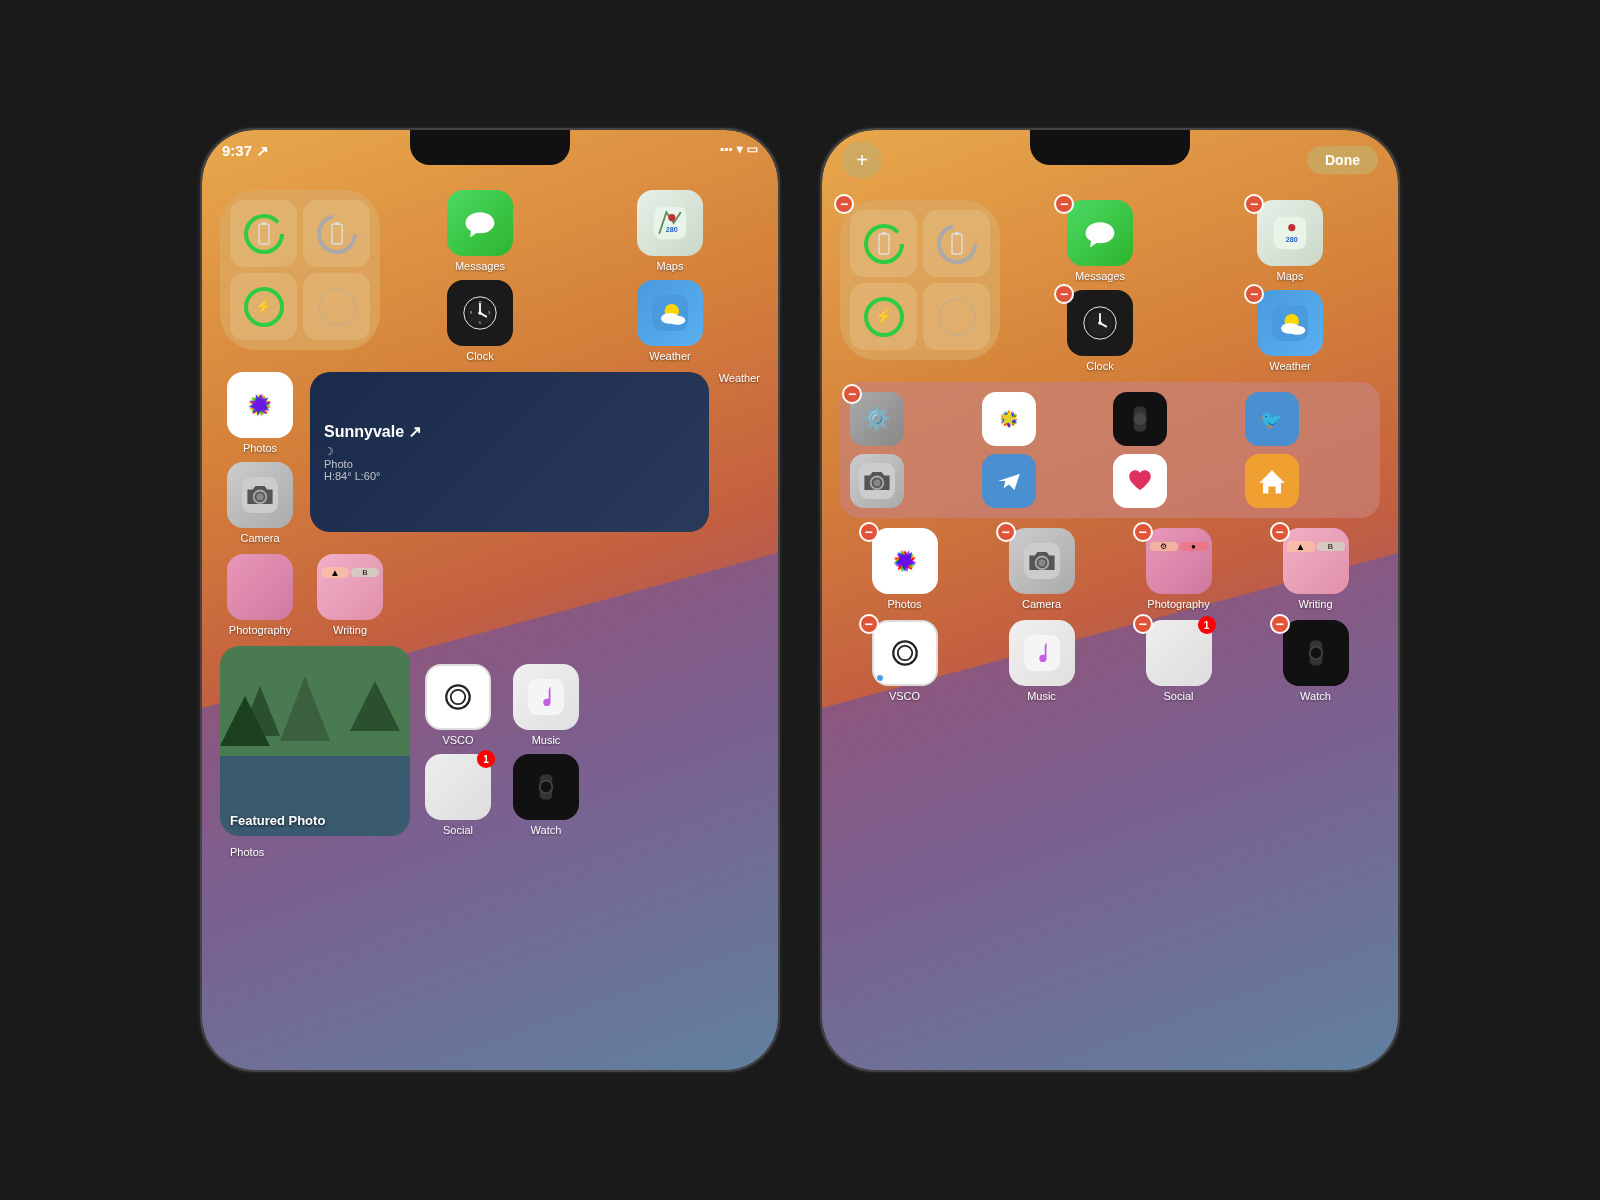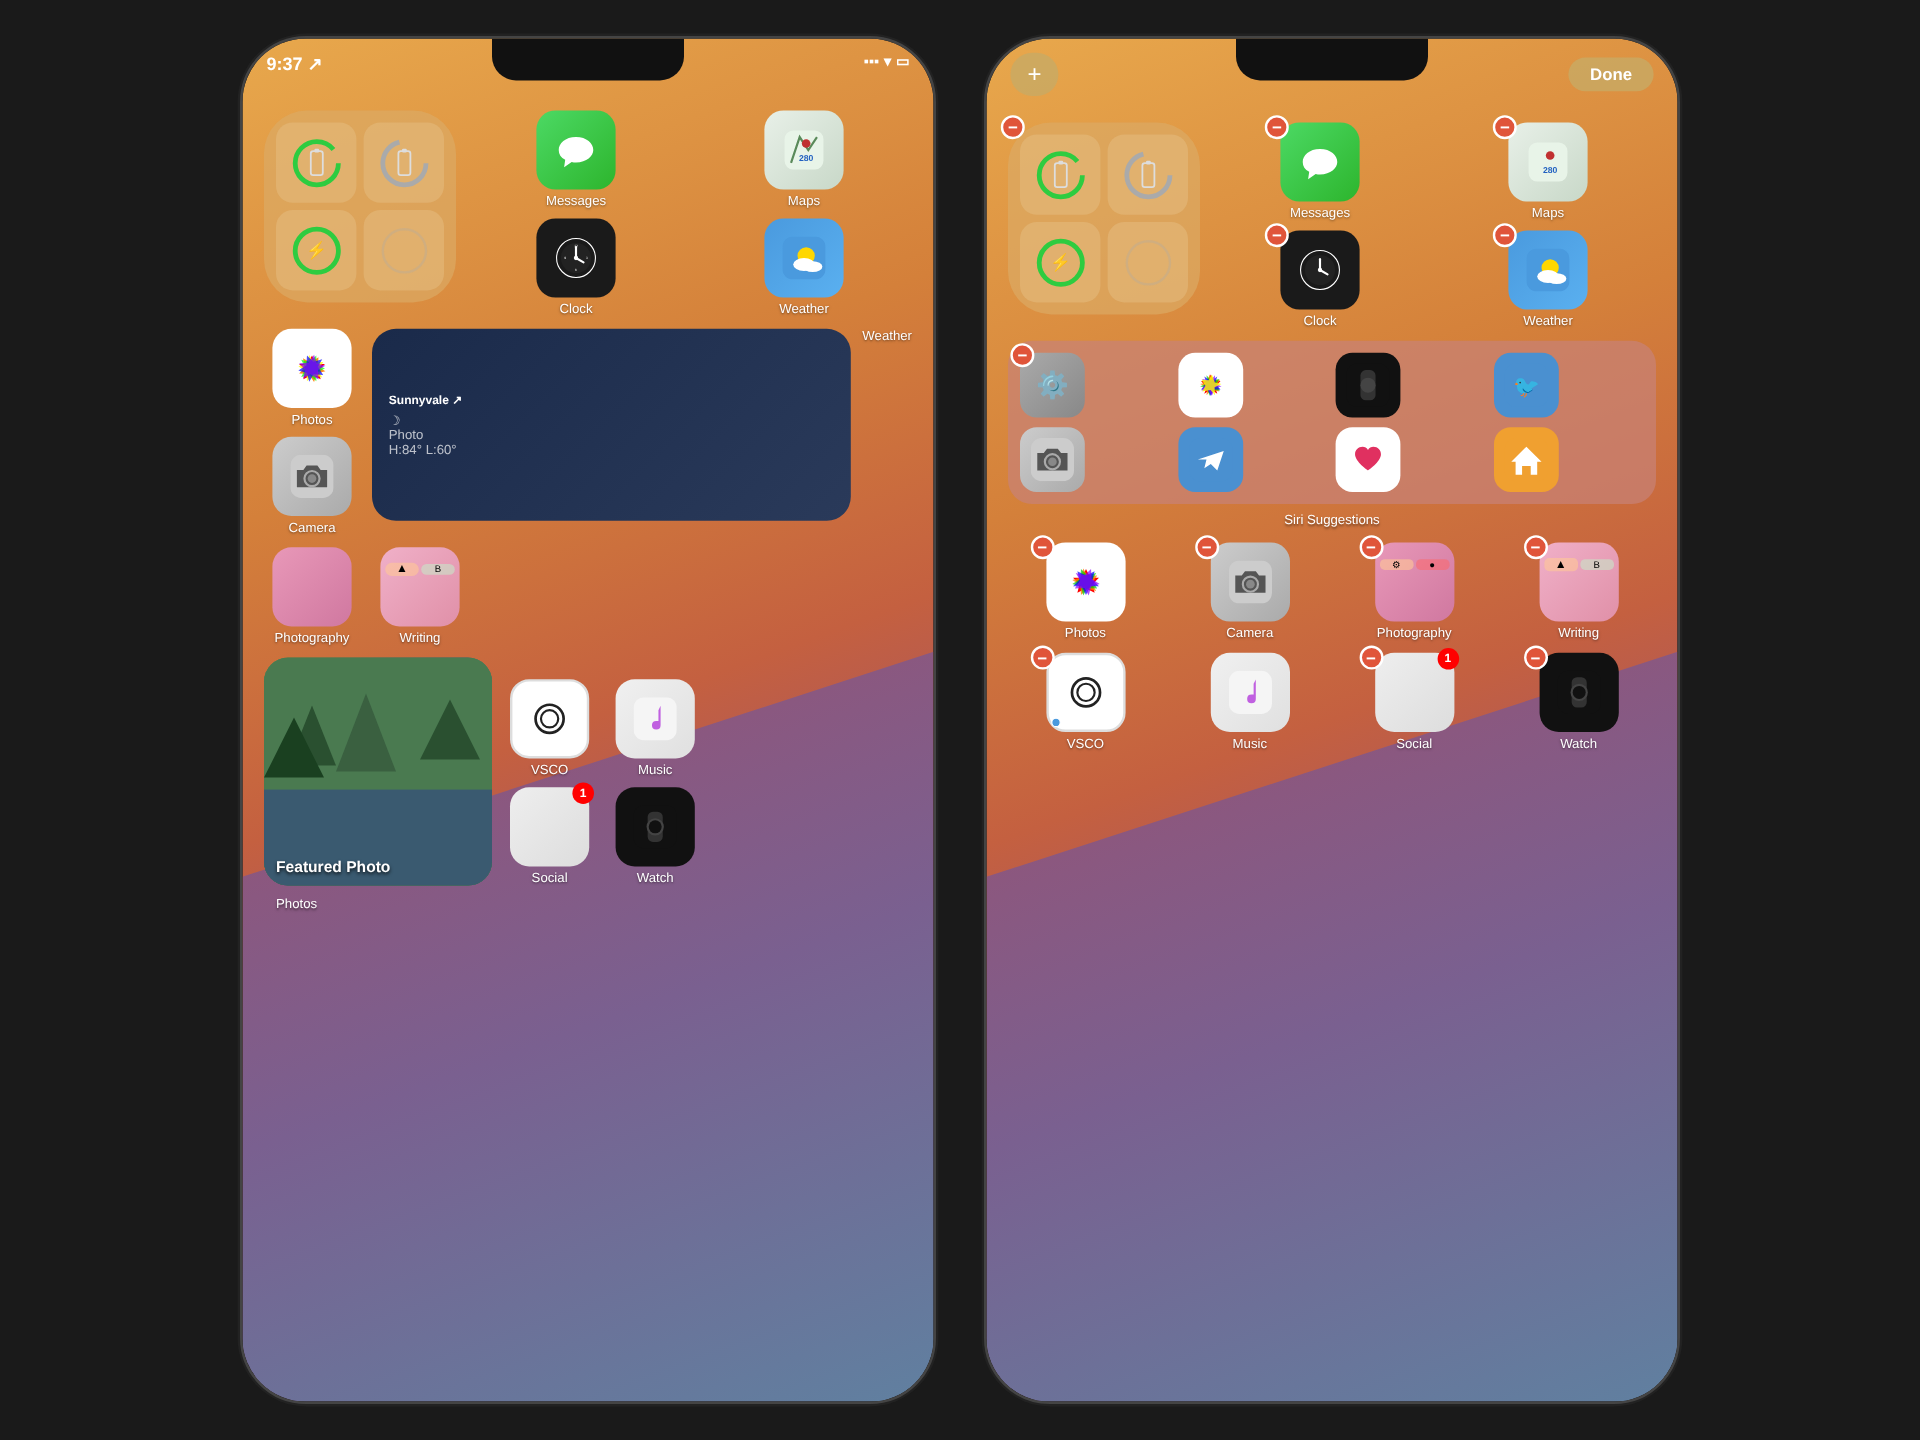--- a/index.html
+++ b/index.html
@@ -10,21 +10,21 @@
       display: flex;
       align-items: center;
       justify-content: center;
       gap: 40px;
       font-family: -apple-system, BlinkMacSystemFont, 'SF Pro Display', sans-serif;
       overflow: hidden;
     }
 
     .phone {
       width: 580px;
-      height: 1140px;
+      height: 944px;
       background: #2a2a2a;
       border-radius: 55px;
       position: relative;
       border: 2px solid #444;
       box-shadow: 0 0 0 2px #222, inset 0 0 20px rgba(0,0,0,0.5);
       overflow: hidden;
     }
 
     .phone-screen {
       position: absolute;
@@ -461,21 +461,21 @@
                   <circle cx="20" cy="22" r="7" fill="none" stroke="#aaa" stroke-width="2"></circle>
                   <circle cx="20" cy="22" r="4" fill="#888"></circle>
                 </svg>
               </div>
               <span class="app-label">Camera</span>
             </div>
           </div>
 
           <div class="weather-widget" style="flex:1; height:160px;">
             <div style="display:flex; align-items:center; justify-content:space-between;">
-              <span style="font-size:10px; font-weight:600;">Sunnyvale ↗</span>
+              <span style="font-size:16px; font-weight:600;">Sunnyvale ↗</span>
             </div>
             <div style="font-size:11px; opacity:0.7; margin-top:4px;">
               <div>☽</div>
               <div>Photo</div>
               <div>H:84° L:60°</div>
             </div>
           </div>
           <div style="display:flex; flex-direction:column; align-items:center; justify-content:flex-end; padding-bottom:4px;">
             <span class="app-label" style="color:white;">Weather</span>
           </div>
@@ -738,23 +738,20 @@
                 </svg>
               </div>
               <div class="folder-app" style="background:#f0a030;">
                 <svg viewBox="0 0 40 40" style="width:36px;height:36px;">
                   <rect width="40" height="40" rx="10" fill="#f0a030"></rect>
                   <path d="M20 8 L34 22 L30 22 L30 34 L24 34 L24 26 L16 26 L16 34 L10 34 L10 22 L6 22 Z" fill="white"></path>
                 </svg>
               </div>
             </div>
           </div>
-          <div style="text-align:center; margin-top:4px;">
-            <span class="app-label">Siri Suggestions</span>
-          </div>
         </div>
 
         <div style="display:flex; gap:8px; margin-bottom:10px; justify-content:space-around;">
           <div class="app-icon" style="position:relative;">
             <div class="minus-btn">−</div>
             <div class="app-icon-img photos-icon wobble">
               <svg viewBox="0 0 40 40" style="width:36px;height:36px;">
                 <rect width="40" height="40" rx="10" fill="white"></rect>
                 <g transform="translate(20,20)">
                   <path d="M0 -12 L4 -4 L12 -4 L6 2 L8 10 L0 6 L-8 10 L-6 2 L-12 -4 L-4 -4 Z" fill="#FF0000" transform="rotate(0)"></path>

